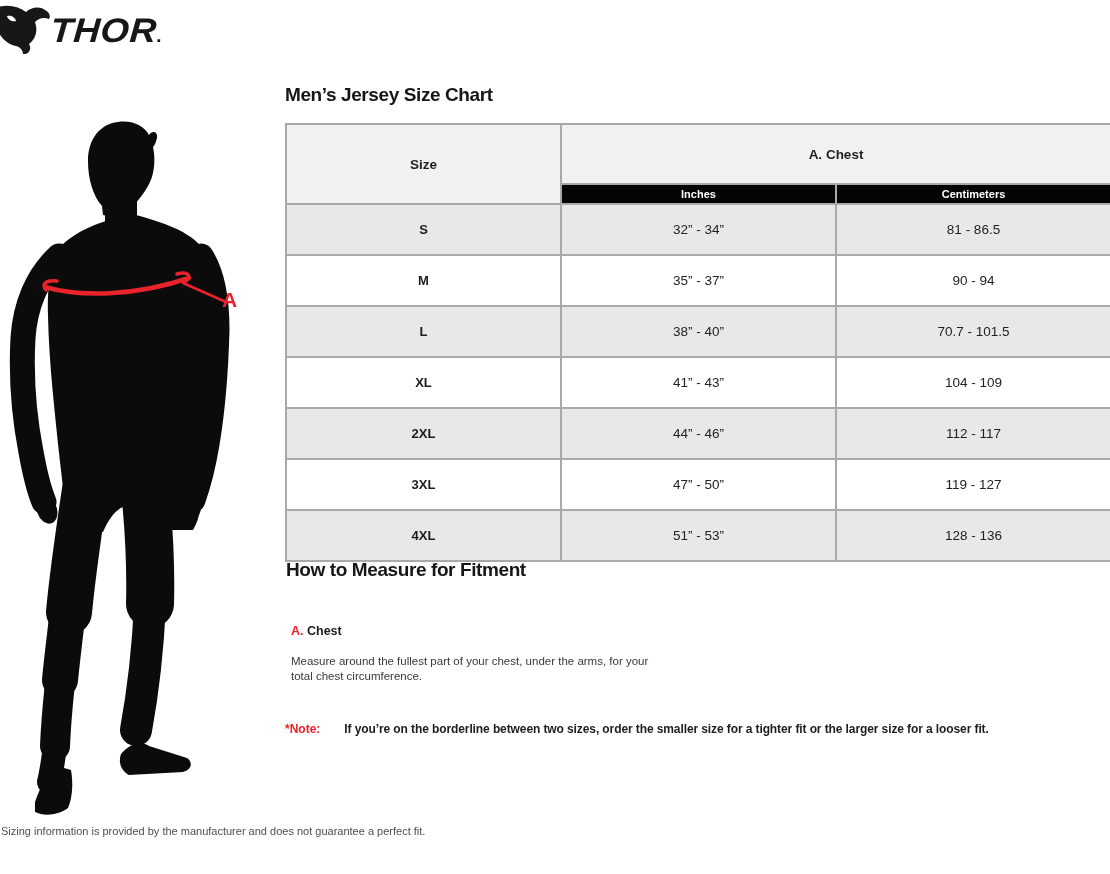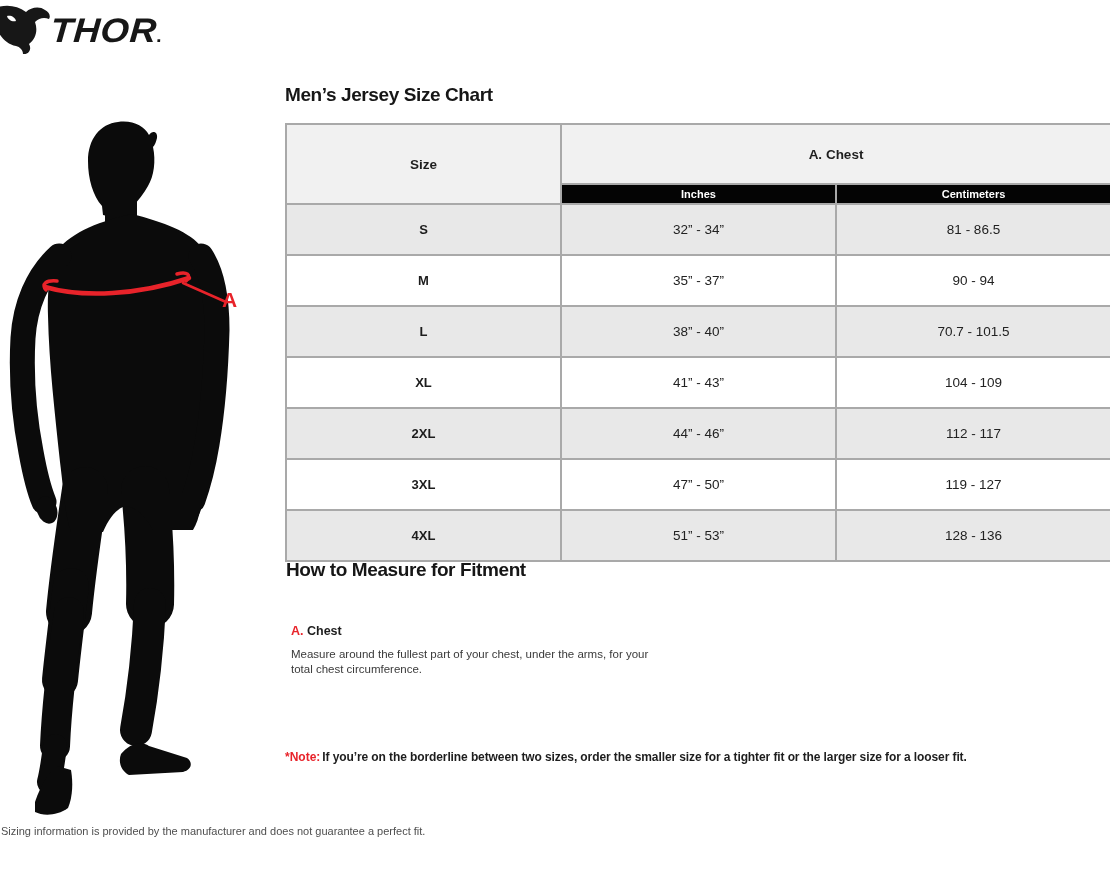--- a/index.html
+++ b/index.html
@@ -54,28 +54,28 @@
 
   
   .measure-title {
     position:absolute; left:286px; top:559px;
     font-size:19px; font-weight:bold; letter-spacing:-0.4px; color:#161616;
   }
   .measure-item { position:absolute; left:291px; top:624px; width:380px; }
   .measure-item .item-title { font-size:12.5px; font-weight:bold; color:#1c1c1c; }
   .measure-item .item-title .letter { color:#e8232a; }
   .measure-item .item-desc {
-    margin-top:9px; font-size:11.5px; color:#3a3a3a; line-height:1.32; width:375px;
+    margin-top:16px; font-size:11.5px; color:#3a3a3a; line-height:1.32; width:375px;
   }
   .note-row {
     position:absolute; left:285px; top:722px;
-    display:flex; gap:2px; align-items:baseline; white-space:nowrap;
+    display:flex; gap:24px; align-items:baseline; white-space:nowrap;
   }
   .note-label { color:#e8232a; font-size:12px; font-weight:bold; }
-  .note-text { color:#1d1d1d; font-size:12px; font-weight:bold; letter-spacing:-0.1px;margin-top:28px; }
+  .note-text { color:#1d1d1d; font-size:12px; font-weight:bold; letter-spacing:-0.1px; }
 
   
   .footer { position:absolute; left:1px; top:824px; font-size:11px; color:#4e4e4e; line-height:1.28; }
 </style>
 </head>
 <body>
 
 <div class="page">
 
   <div class="logo">

